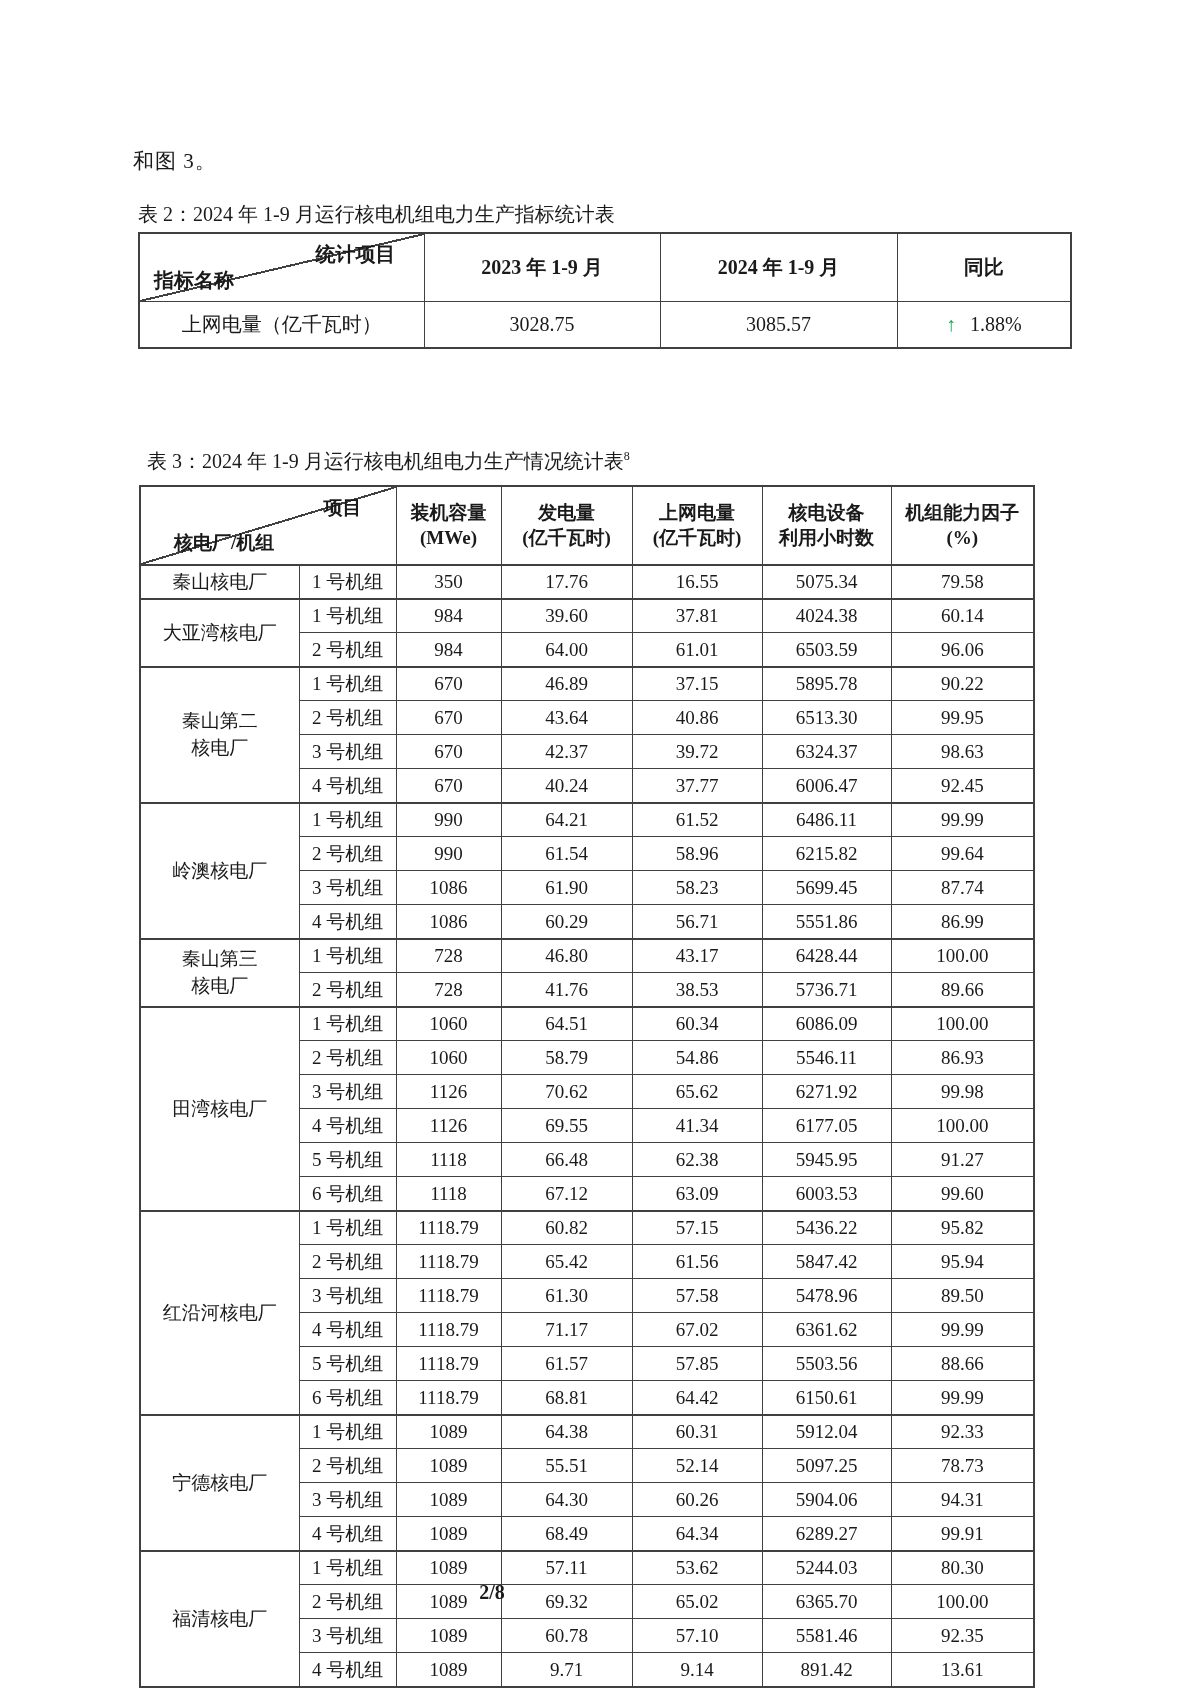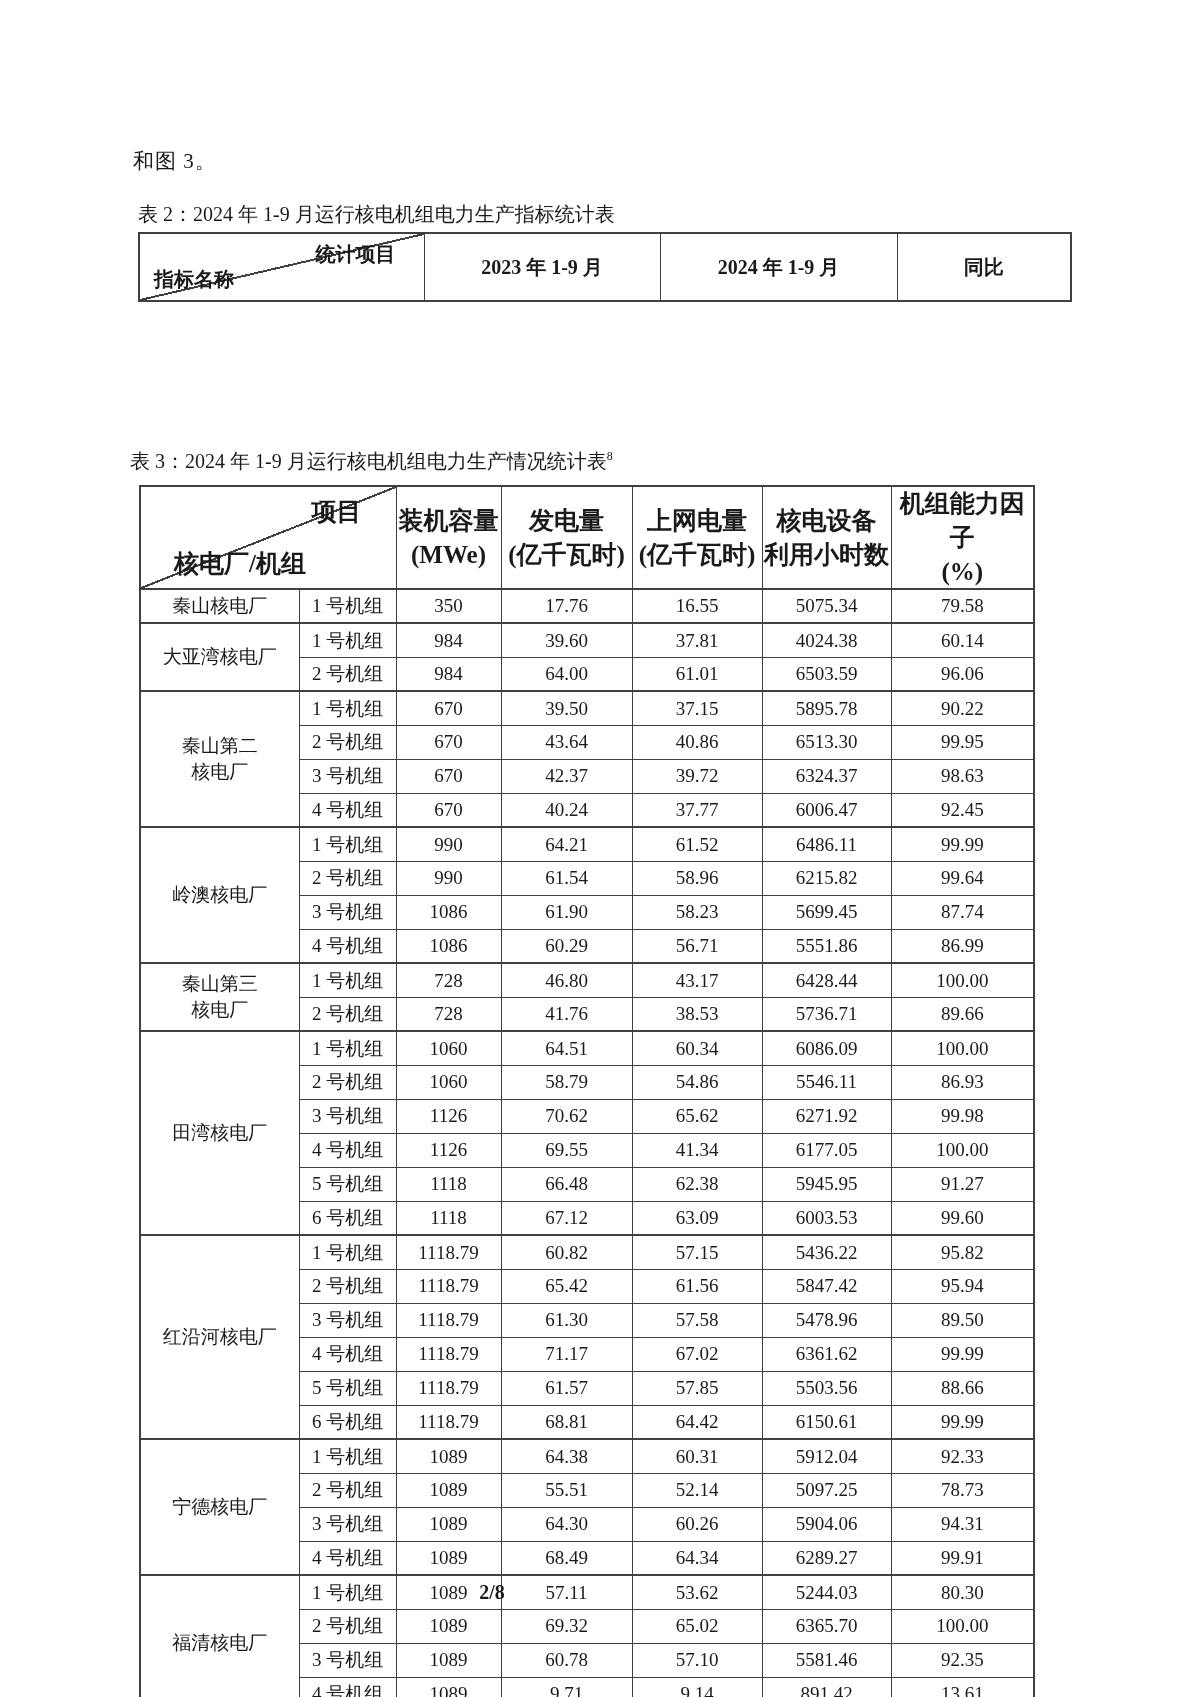--- a/index.html
+++ b/index.html
@@ -12,21 +12,21 @@
   }
   .intro {
     position: absolute; left: 133px; top: 147px;
     font-size: 21px; letter-spacing: 1px;
   }
   .tbl-title {
     position: absolute; 
     font-size: 20px;
   }
   .t2-title { left: 138px; width: 932px; top: 201px; }
-  .t3-title { left: 130px; width: 894px; top: 448px; }
+  .t3-title { left: 147px; width: 894px; top: 448px; }
   sup.fn { font-size: 12px; vertical-align: super; }
 
   table { border-collapse: collapse; table-layout: fixed; }
   td {
     border: 1px solid #404040;
     text-align: center; vertical-align: middle;
     overflow: hidden;
   }
 
   
@@ -39,21 +39,21 @@
   .t2 tr.hdr td { height: 68px; font-weight: bold; }
   .yoy-cell { display: flex; align-items: center; justify-content: center; gap: 14px; }
   .arrow { font-size: 20px; font-weight: bold; line-height: 1; }
 
   
   .t3 {
     position: absolute; left: 139px; top: 485px; width: 894px;
     border: 2px solid #404040;
   }
   .t3 thead td {
-    height: 60px; font-weight: bold; font-size: 25px;
+    height: 60px; font-weight: bold; font-size: 19px;
     white-space: pre-line; line-height: 1.35;
   }
   .t3 tbody td { height: 34px; font-size: 19px; }
   .t3 tbody td.plant { white-space: pre-line; line-height: 1.4; }
   .t3 tbody tr.grp td { border-top: 2px solid #404040; }
 
   
   .diag {
     position: relative;
     background-image: linear-gradient(to bottom right,
@@ -86,20 +86,31 @@
   </colgroup>
   <tbody>
   <tr class="hdr">
     <td class="diag">
       <span class="d-top">统计项目</span>
       <span class="d-bottom">指标名称</span>
     </td>
     <td>2023 年 1-9 月</td>
     <td>2024 年 1-9 月</td>
     <td>同比</td>
+  </tr>
+  <tr>
+    <td>上网电量（亿千瓦时）</td>
+    <td>3028.75</td>
+    <td>3085.57</td>
+    <td>
+      <div class="yoy-cell">
+        <span class="arrow" style="color: rgb(31, 163, 90);">↑</span>
+        <span>1.88%</span>
+      </div>
+    </td>
   </tr>
   </tbody>
 </table>
 
 <p class="tbl-title t3-title"><span>表 3：2024 年 1-9 月运行核电机组电力生产情况统计表</span><sup class="fn">8</sup></p>
 
 <table class="t3">
   <colgroup>
     <col style="width:159px">
       <col style="width:97px">
@@ -152,21 +163,21 @@
         <td class="num">64.00</td>
         <td class="num">61.01</td>
         <td class="num">6503.59</td>
         <td class="num">96.06</td>
       </tr>
       <tr class="grp">
         <td class="plant" rowspan="4">秦山第二
 核电厂</td>
         <td class="unit">1 号机组</td>
         <td class="num">670</td>
-        <td class="num">39.50</td>
+        <td class="num">46.89</td>
         <td class="num">37.15</td>
         <td class="num">5895.78</td>
         <td class="num">90.22</td>
       </tr>
       <tr>
         <td class="unit">2 号机组</td>
         <td class="num">670</td>
         <td class="num">43.64</td>
         <td class="num">40.86</td>
         <td class="num">6513.30</td>

